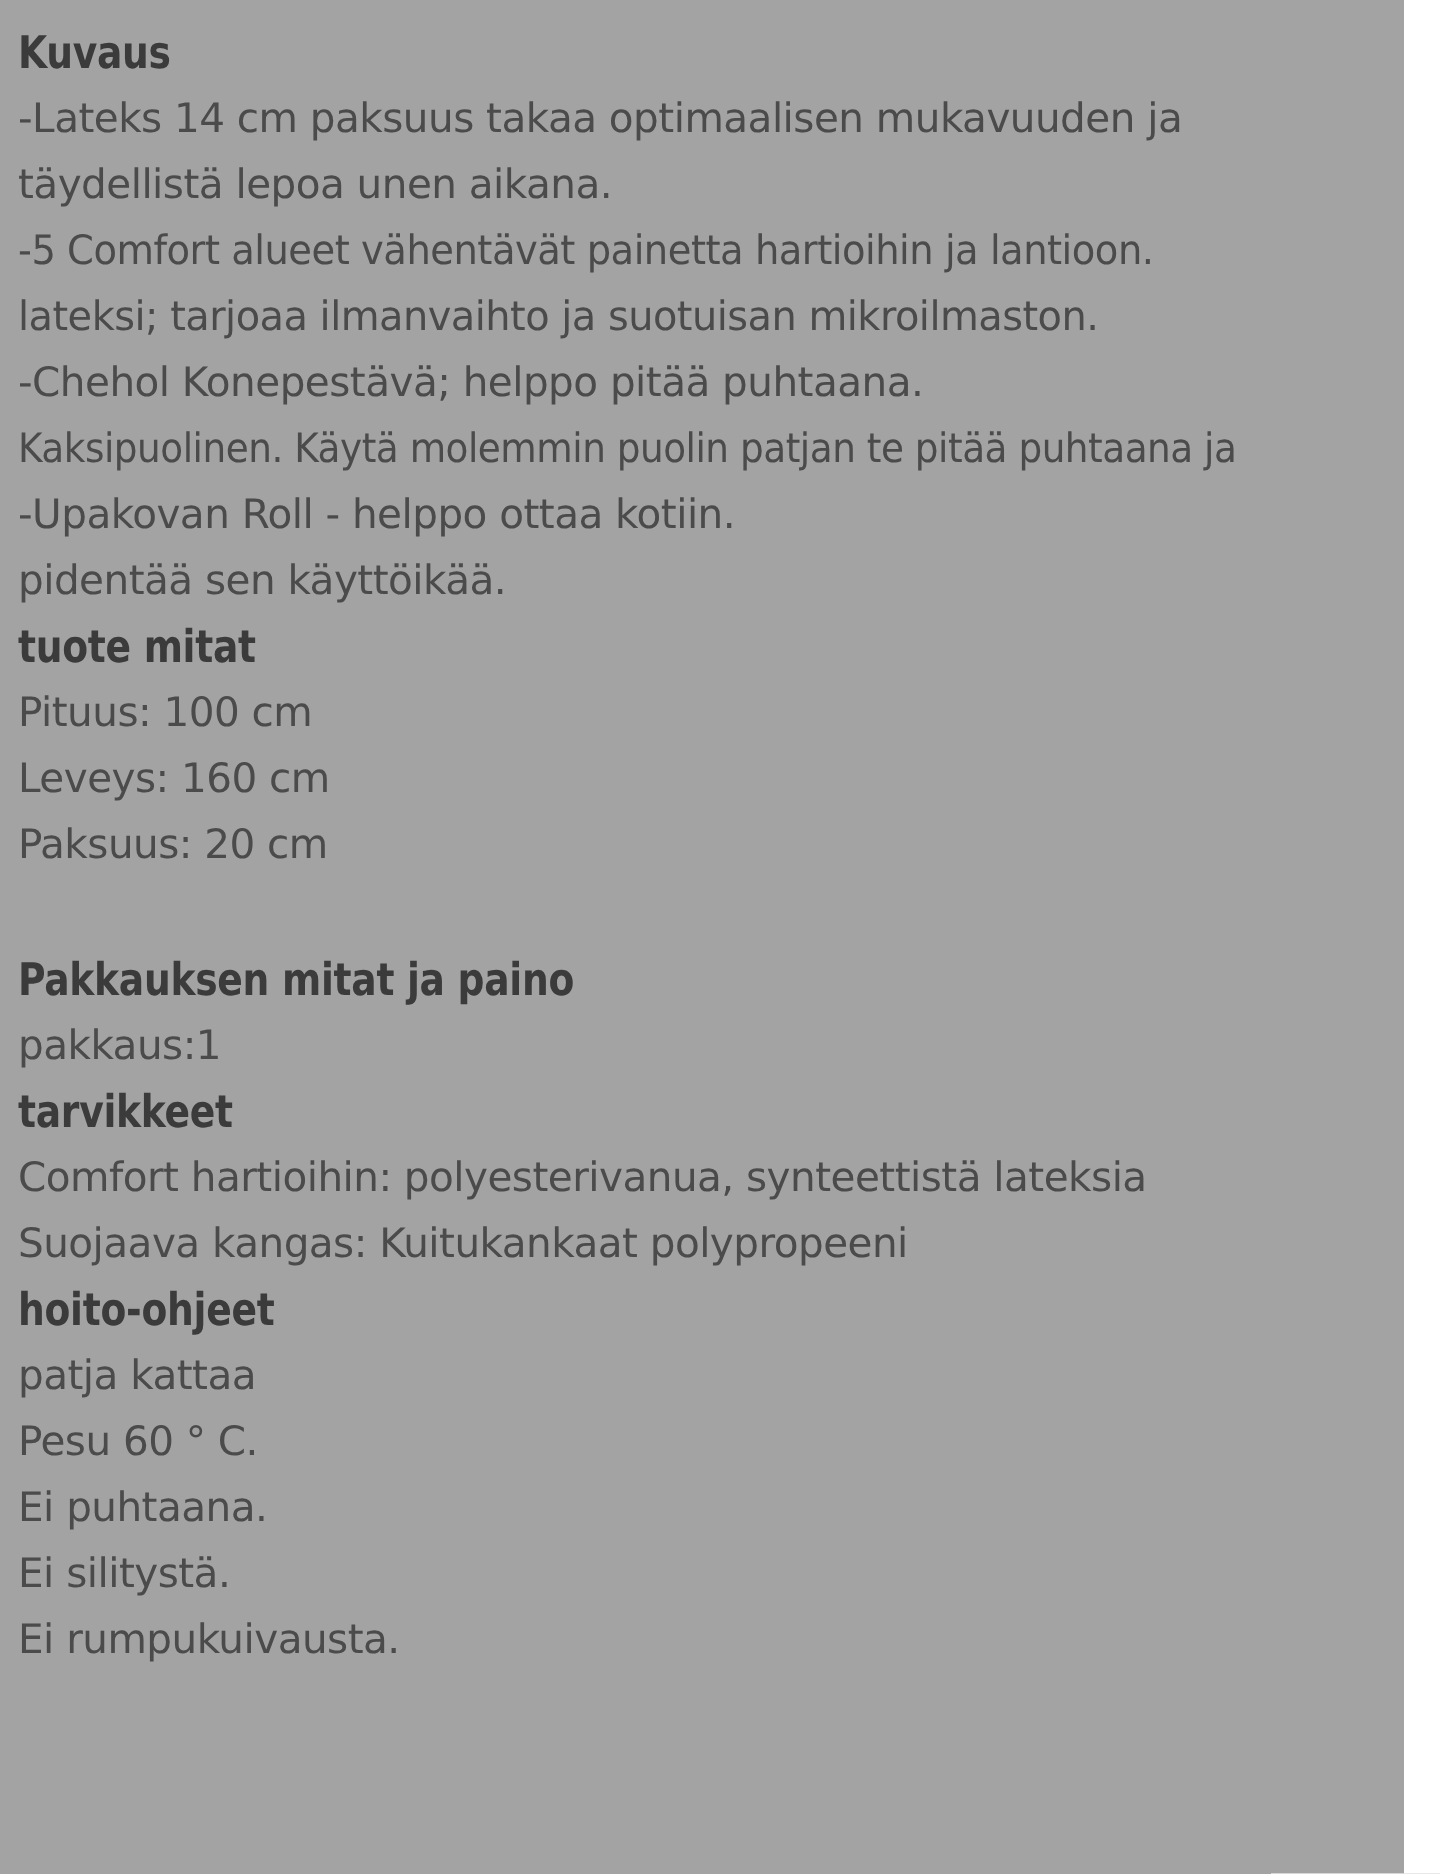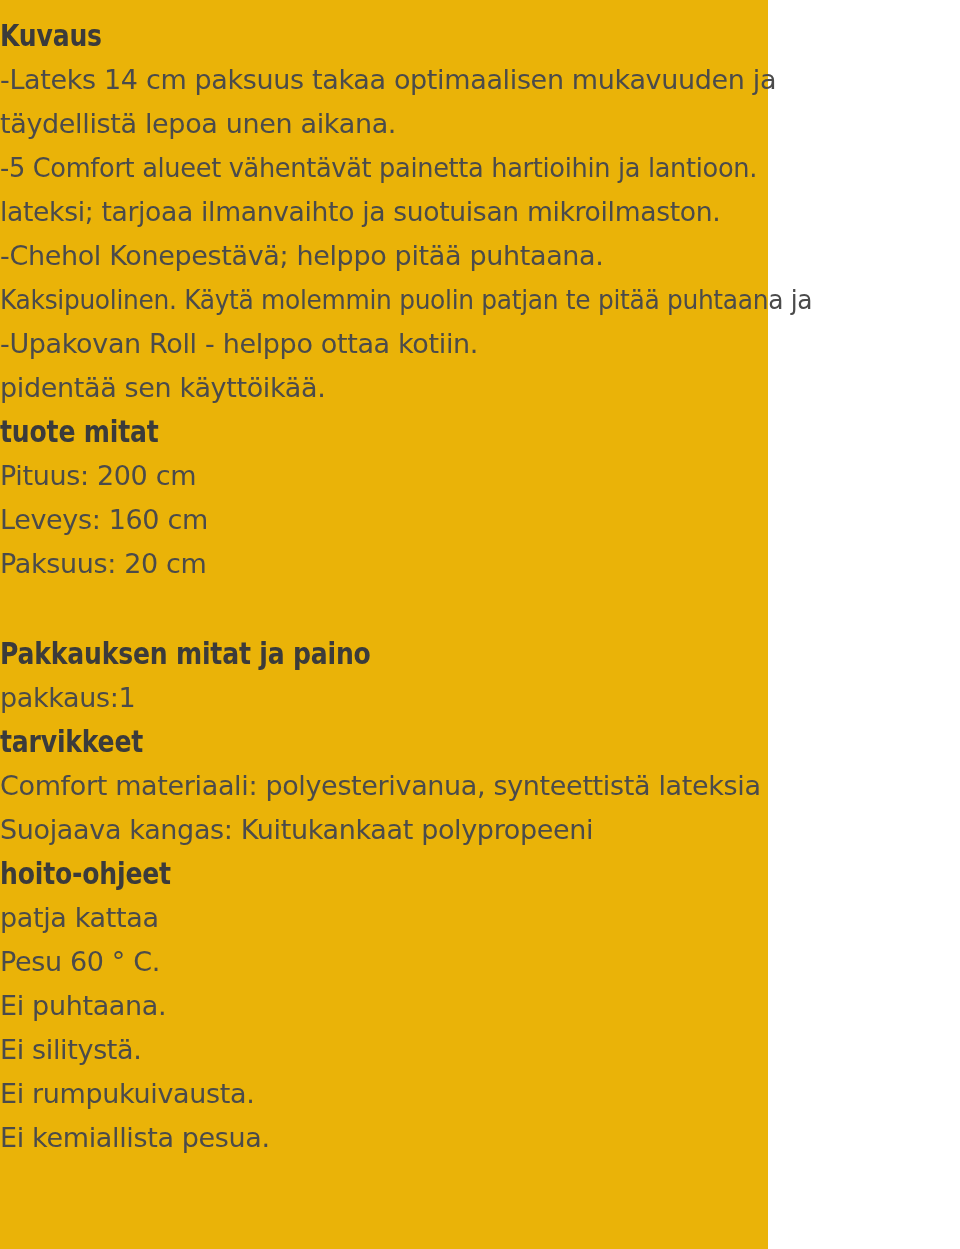--- a/index.html
+++ b/index.html
@@ -11,24 +11,24 @@
   body {
     width: 960px;
     height: 1249px;
     overflow: hidden;
     font-family: "DejaVu Sans", "Liberation Sans", sans-serif;
     -webkit-font-smoothing: antialiased;
   }
 
   .page {
     box-sizing: border-box;
-    width: 768px;
+    width: 936px;
     height: 1249px;
-    padding: 14px 0 0 0;
-    background: #eab308;
+    padding: 14px 0 0 12px;
+    background: #a3a3a3;
   }
 
   
   .heading {
     display: block;
     margin: 0;
     padding: 0;
     color: #3b3b3b;
     font-family: "Liberation Sans Narrow", "DejaVu Sans Condensed", "Liberation Sans", sans-serif;
     font-weight: 700;
@@ -77,44 +77,43 @@
     <p class="line squeeze-98">lateksi; tarjoaa ilmanvaihto ja suotuisan mikroilmaston.</p>
     <p class="line">-Chehol Konepestävä; helppo pitää puhtaana.</p>
     <p class="line squeeze-92">Kaksipuolinen. Käytä molemmin puolin patjan te pitää puhtaana ja</p>
     <p class="line">-Upakovan Roll - helppo ottaa kotiin.</p>
     <p class="line">pidentää sen käyttöikää.</p>
   </section>
 
   <section>
     <h2 class="heading">tuote mitat</h2>
 
-    <p class="line">Pituus: 200 cm</p>
+    <p class="line">Pituus: 100 cm</p>
     <p class="line">Leveys: 160 cm</p>
     <p class="line">Paksuus: 20 cm</p>
   </section>
 
   <div class="gap-lg"></div>
 
   <section>
     <h2 class="heading">Pakkauksen mitat ja paino</h2>
 
     <p class="line">pakkaus:1</p>
   </section>
 
   <section>
     <h2 class="heading">tarvikkeet</h2>
 
-    <p class="line">Comfort materiaali: polyesterivanua, synteettistä lateksia</p>
+    <p class="line">Comfort hartioihin: polyesterivanua, synteettistä lateksia</p>
     <p class="line">Suojaava kangas: Kuitukankaat polypropeeni</p>
   </section>
 
   <section>
     <h2 class="heading">hoito-ohjeet</h2>
 
     <p class="line">patja kattaa</p>
     <p class="line">Pesu 60 ° C.</p>
     <p class="line">Ei puhtaana.</p>
     <p class="line">Ei silitystä.</p>
     <p class="line">Ei rumpukuivausta.</p>
-    <p class="line">Ei kemiallista pesua.</p>
   </section>
 
 </div>
 
 </body></html>

